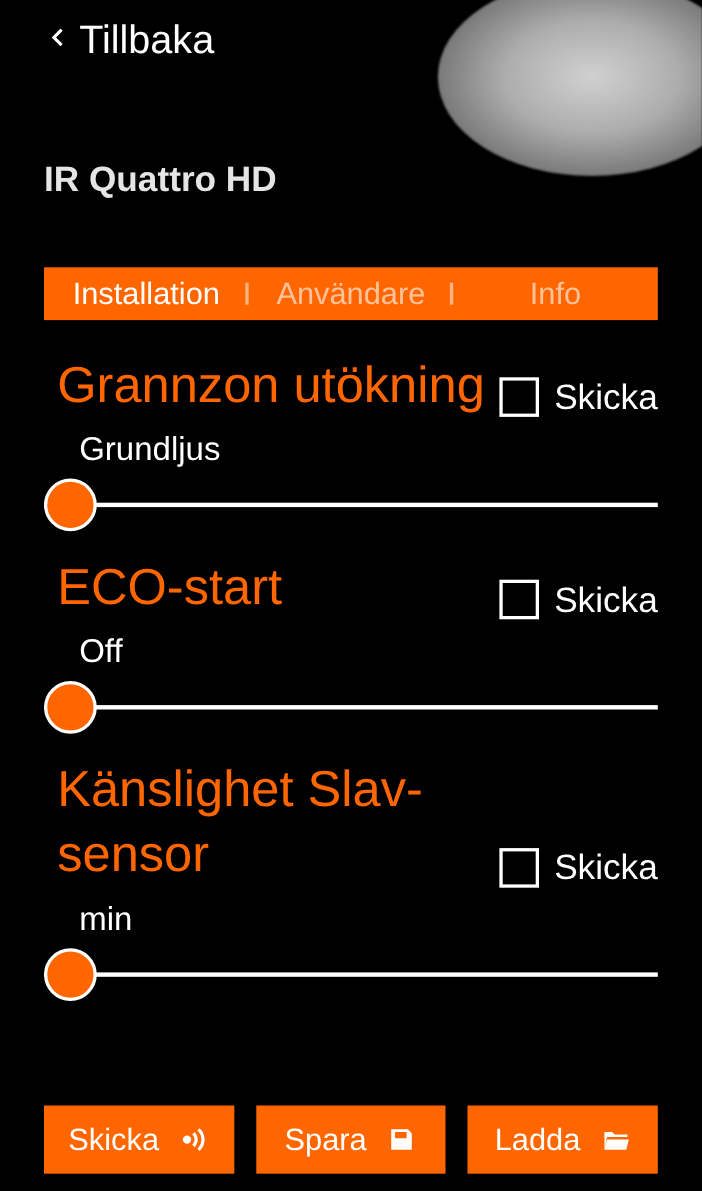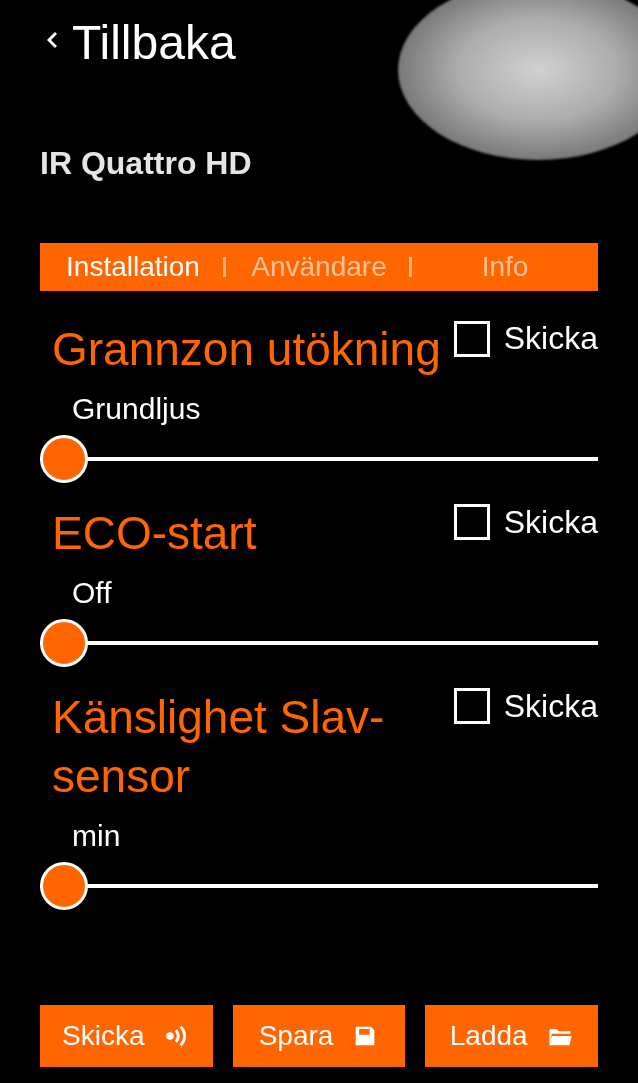--- a/index.html
+++ b/index.html
@@ -27,21 +27,21 @@
       opacity: 0.9;
       filter: blur(1px);
     }
     .back-button {
       position: absolute;
       top: 15px;
       left: 40px;
       display: flex;
       align-items: center;
       gap: 8px;
-      font-size: 48px;
+      font-size: 36px;
       font-weight: 400;
       color: #fff;
       cursor: pointer;
       text-align: center;
     }
     .back-icon {
       font-size: 32px;
       line-height: 1;
     }
     .page-title {
@@ -90,21 +90,21 @@
       position: absolute;
       top: 320px;
       left: 40px;
       width: 558px;
     }
     .setting-row {
       margin-bottom: 20px;
     }
     .setting-header {
       display: flex;
-      align-items: flex-start;
+      align-items: flex-end;
       justify-content: space-between;
       margin-bottom: 12px;
     }
     .setting-title {
       font-size: 46px;
       font-weight: 300;
       color: #ff6600;
       line-height: 1.3;
       padding-left: 12px;
     }

